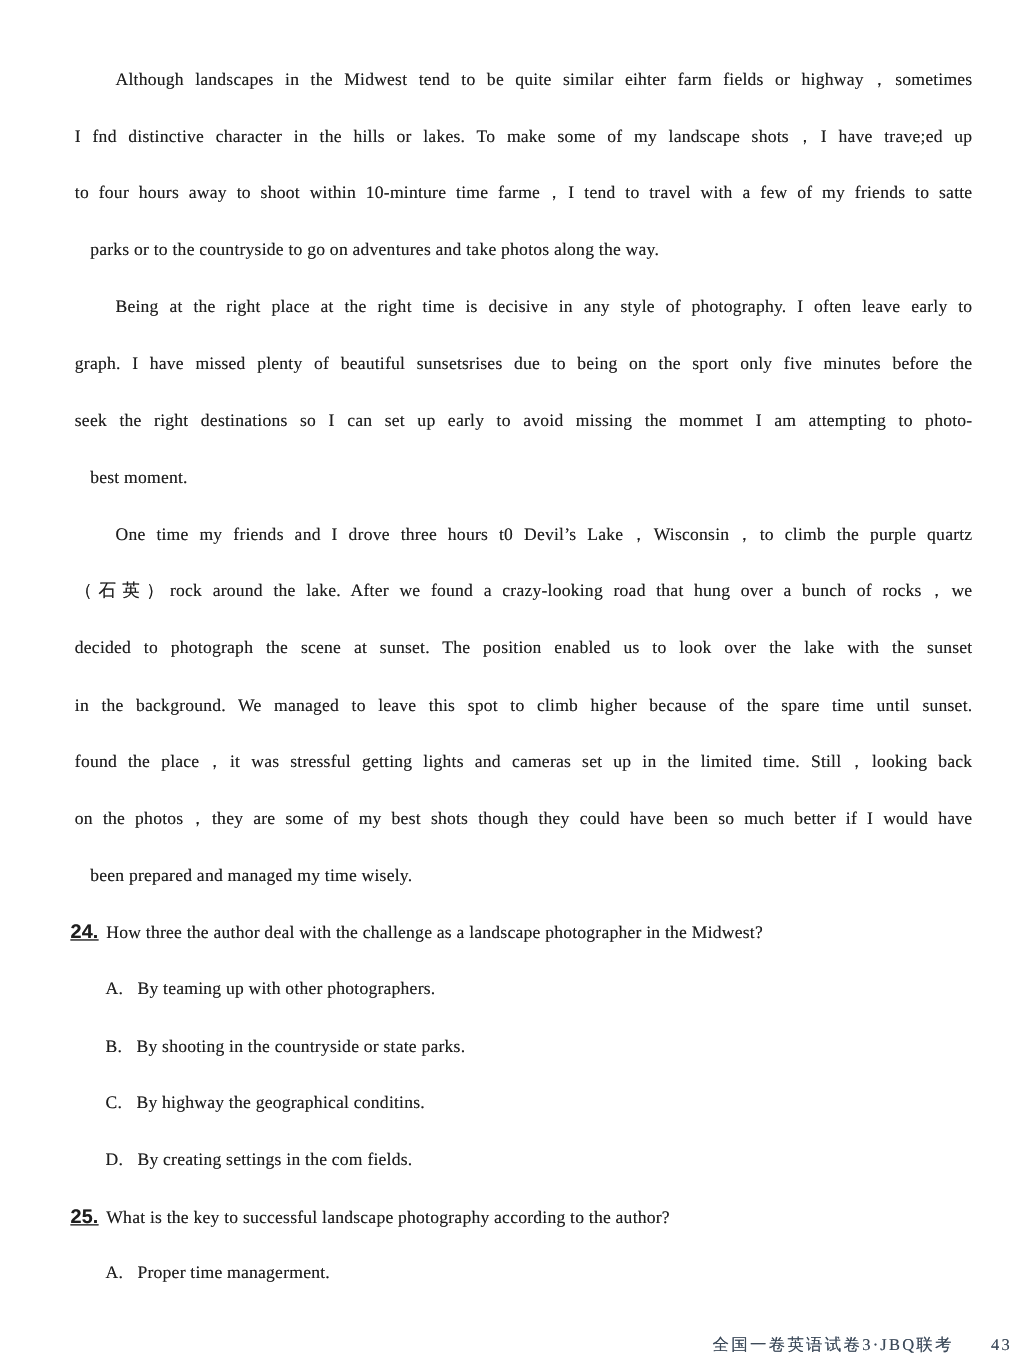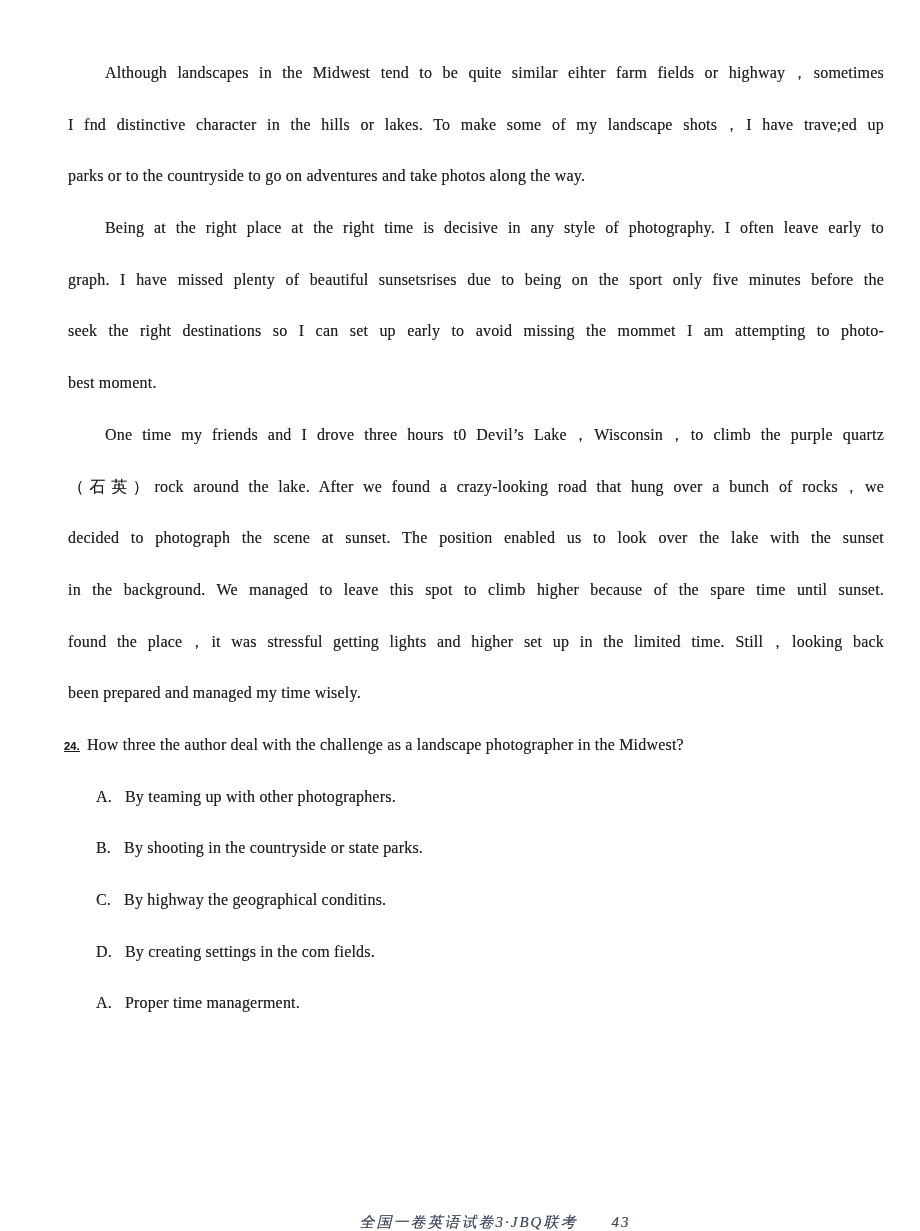--- a/index.html
+++ b/index.html
@@ -36,72 +36,74 @@
   }
   .jline {
     white-space: normal;
     text-align: justify;
     text-align-last: justify;
   }
   .lastline {
     white-space: normal;
     text-align: left;
     text-align-last: left;
+    margin-left: 14px;
   }
   .indent { padding-left: 37px; }
   .question-block { margin-left: -4px; }
   .q-line .q-num {
     font-weight: bold;
     font-family: "Liberation Sans", "DejaVu Sans", sans-serif;
-    font-size: 11px;
+    font-size: 18px;
     margin-right: 7px;
     text-decoration: underline;
   }
   .option-row { padding-left: 32px; }
   .opt-label { margin-right: 13px; }
   .footer {
     position: absolute;
     top: 1213px;
     left: 0;
     width: 920px;
-    text-align: center;
+    text-align: right;
     font-size: 15px;
     letter-spacing: 2px;
     color: #3d4a58;
     padding-left: 70px;
     box-sizing: border-box;
     text-shadow: 0 0 0.5px rgba(40,60,90,0.6);
-    font-style: italic;
   }
 </style>
 </head>
 <body>
 
 <div class="page">
   <div class="content">
 
     <div>
       <div class="line jline indent">Although landscapes in the Midwest tend to be quite similar eihter farm fields or highway，sometimes</div>
       <div class="line jline">I fnd distinctive character in the hills or lakes. To make some of my landscape shots，I have trave;ed up</div>
+      <div class="line jline">to four hours away to shoot within 10-minture time farme，I tend to travel with a few of my friends to satte</div>
       <div class="line lastline">parks or to the countryside to go on adventures and take photos along the way.</div>
     </div>
 
     <div>
       <div class="line jline indent">Being at the right place at the right time is decisive in any style of photography. I often leave early to</div>
       <div class="line jline">graph. I have missed plenty of beautiful sunsetsrises due to being on the sport only five minutes before the</div>
       <div class="line jline">seek the right destinations so I can set up early to avoid missing the mommet I am attempting to photo-</div>
       <div class="line lastline">best moment.</div>
     </div>
 
     <div>
       <div class="line jline indent">One time my friends and I drove three hours t0 Devil’s Lake，Wisconsin，to climb the purple quartz</div>
       <div class="line jline">（石英）rock around the lake. After we found a crazy-looking road that hung over a bunch of rocks，we</div>
       <div class="line jline">decided to photograph the scene at sunset. The position enabled us to look over the lake with the sunset</div>
       <div class="line jline">in the background. We managed to leave this spot to climb higher because of the spare time until sunset.</div>
-      <div class="line jline">found the place，it was stressful getting lights and higher set up in the limited time. Still，looking back</div>
+      <div class="line jline">found the place，it was stressful getting lights and cameras set up in the limited time. Still，looking back</div>
+      <div class="line jline">on the photos，they are some of my best shots though they could have been so much better if I would have</div>
       <div class="line lastline">been prepared and managed my time wisely.</div>
     </div>
 
     <div class="question-block">
       <div class="line q-line">
         <span class="q-num">24.</span><span>How three the author deal with the challenge as a landscape photographer in the Midwest?</span>
       </div>
       <div class="line option-row">
         <span class="opt-label">A.</span><span>By teaming up with other photographers.</span>
       </div>
@@ -110,20 +112,23 @@
       </div>
       <div class="line option-row">
         <span class="opt-label">C.</span><span>By highway the geographical conditins.</span>
       </div>
       <div class="line option-row">
         <span class="opt-label">D.</span><span>By creating settings in the com fields.</span>
       </div>
     </div>
 
     <div class="question-block">
+      <div class="line q-line">
+        <span class="q-num">25.</span><span>What is the key to successful landscape photography according to the author?</span>
+      </div>
       <div class="line option-row">
         <span class="opt-label">A.</span><span>Proper time managerment.</span>
       </div>
     </div>
 
   </div>
 
   <div class="footer">全国一卷英语试卷3·JBQ联考　　43</div>
 </div>
 

